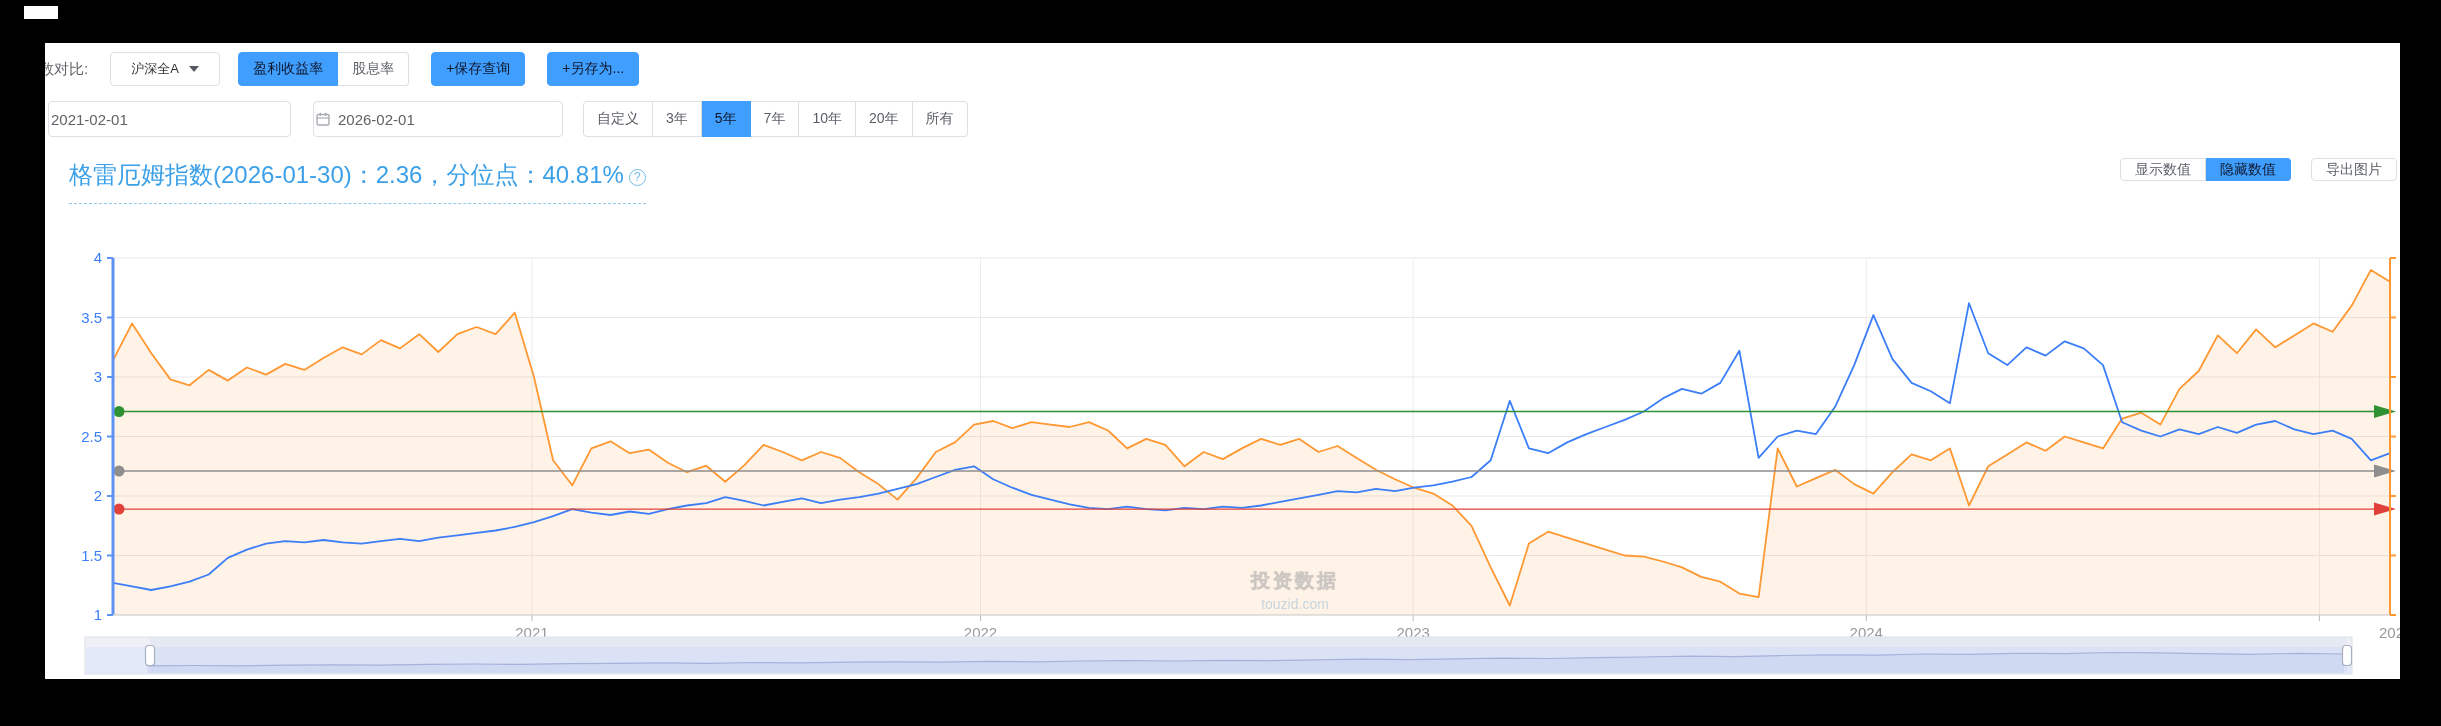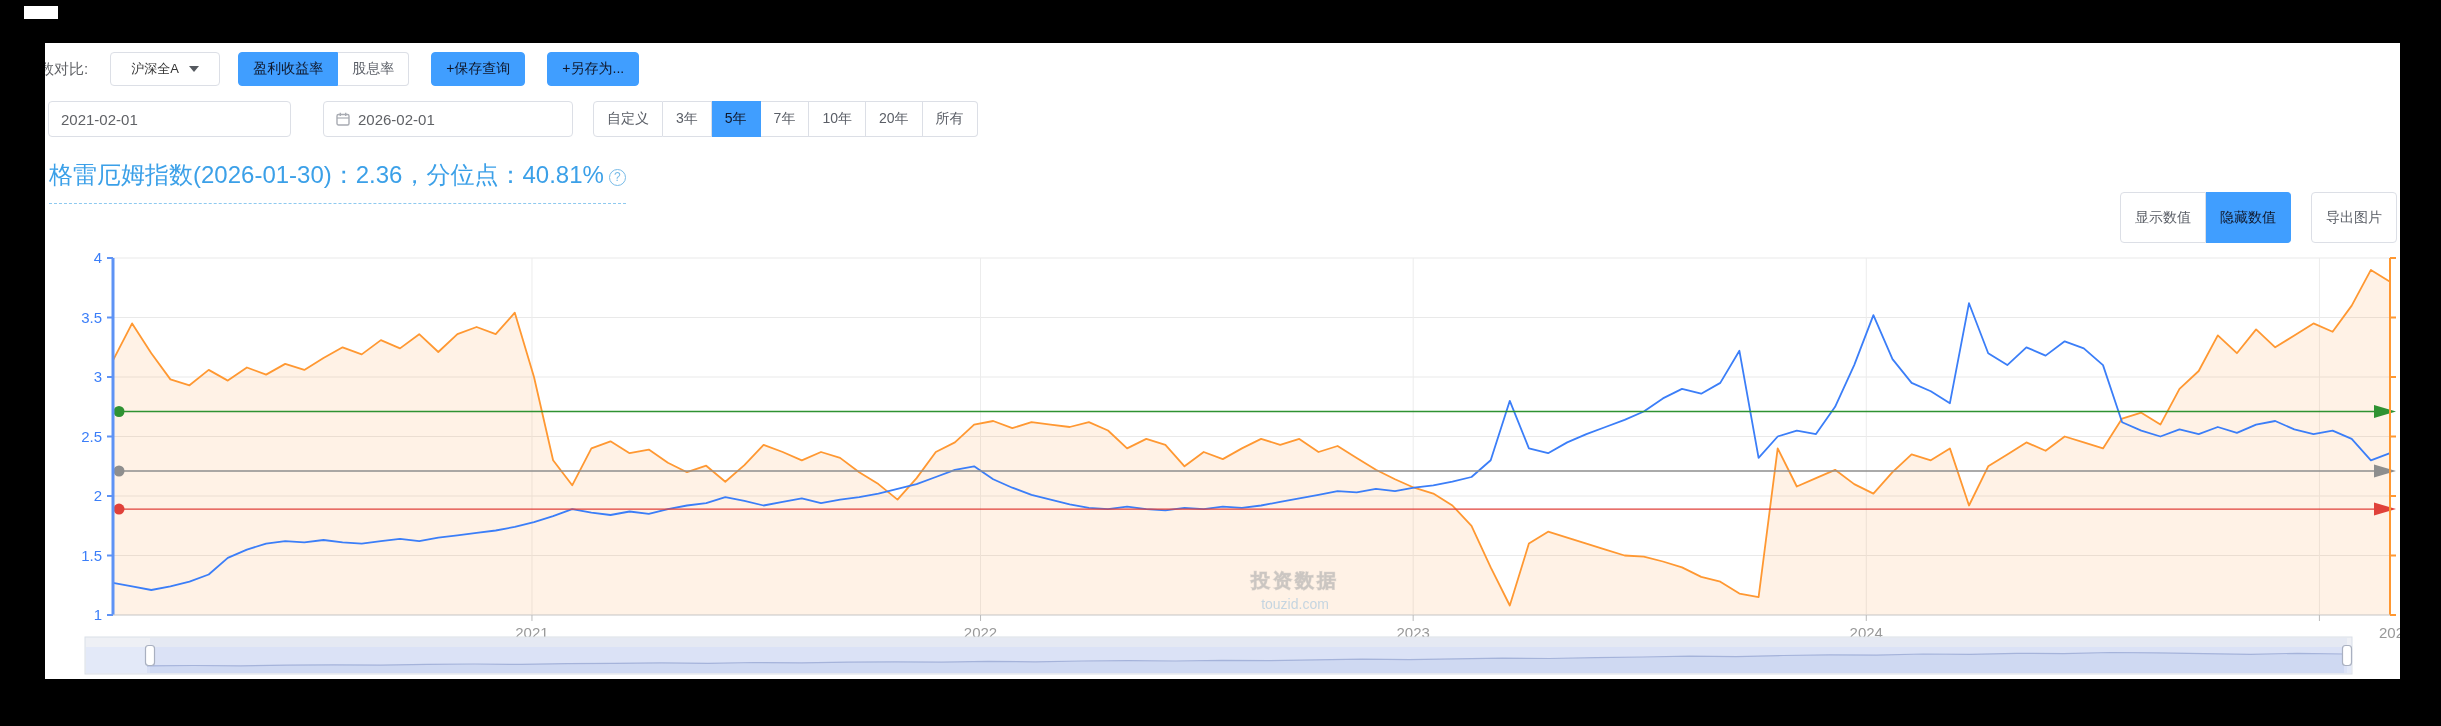--- a/index.html
+++ b/index.html
@@ -20,38 +20,38 @@
   .btn { height:34px; border:1px solid #dcdfe6; background:#fff; color:#5a5e66; font-size:14px;
          padding:0 14px; border-radius:4px; cursor:pointer; font-family:inherit; white-space:nowrap; }
   .btn.primary { background:#409eff; border-color:#409eff; color:#0f172a; }
   .pair { display:flex; margin-left:18px; }
   .pair .btn:first-child { border-radius:4px 0 0 4px; }
   .pair .btn:last-child  { border-radius:0 4px 4px 0; border-left:none; }
   .ml6 { margin-left:22px; }
 
   .row2 { position:absolute; left:0; top:58px; height:36px; display:flex; align-items:center; }
   .date-input { height:36px; border:1px solid #dcdfe6; border-radius:4px; background:#fff; color:#606266;
-                font-size:15px; display:flex; align-items:center; padding-left:12px; gap:8px; }
+                font-size:15px; display:flex; align-items:center; padding-left:2px; gap:8px; }
   .di1 { width:243px; margin-left:3px; }
-  .di2 { width:250px; margin-left:32px; }
+  .di2 { width:250px; margin-left:22px; }
   .range-group { display:flex; margin-left:20px; height:36px; }
   .range-btn { height:36px; border:1px solid #dcdfe6; border-left:none; background:#fff; color:#5a5e66;
                font-size:14px; padding:8px 13px; display:flex; align-items:center; cursor:pointer; }
   .range-btn:first-child { border-left:1px solid #dcdfe6; border-radius:4px 0 0 4px; }
   .range-btn:last-child { border-radius:0 4px 4px 0; }
   .range-btn.active { background:#409eff; border-color:#409eff; color:#0f172a; }
 
   
   .title-row { position:absolute; left:0; top:112px; width:100%; height:48px; }
-  .page-title { position:absolute; left:4px; top:4px; color:#3ba0e8; font-size:24px; font-weight:400;
+  .page-title { position:absolute; left:24px; top:4px; color:#3ba0e8; font-size:24px; font-weight:400;
                 border-bottom:1px dashed #8ec9ef; padding-bottom:12px; white-space:nowrap; }
   .help-icon { display:inline-block; width:17px; height:17px; border:1px solid #77bbe8; border-radius:50%;
                font-size:12px; line-height:15px; text-align:center; color:#77bbe8; margin-left:5px; vertical-align:2px; }
   .tr-buttons { position:absolute; right:3px; top:3px; display:flex; align-items:center; }
-  .tr-buttons .btn { height:51px; font-size:14px;margin-top:34px; }
+  .tr-buttons .btn { height:23px; font-size:14px; }
   .gap14 { width:20px; }
 
   
   .legend { position:absolute; left:50%; top:170px; transform:translateX(-50%); margin-left:72px;
             display:flex; align-items:center; gap:24px; }
   .legend-item { display:flex; align-items:center; gap:8px; cursor:pointer; }
   .legend-mark { position:relative; width:26px; height:9px; }
   .legend-mark .line { position:absolute; left:0; top:3px; width:26px; height:3px; border-radius:2px; }
   .legend-mark .dot { position:absolute; left:8px; top:0; width:9px; height:9px; border-radius:50%; }
   .legend-label { font-size:14px; color:#5e6470; }

